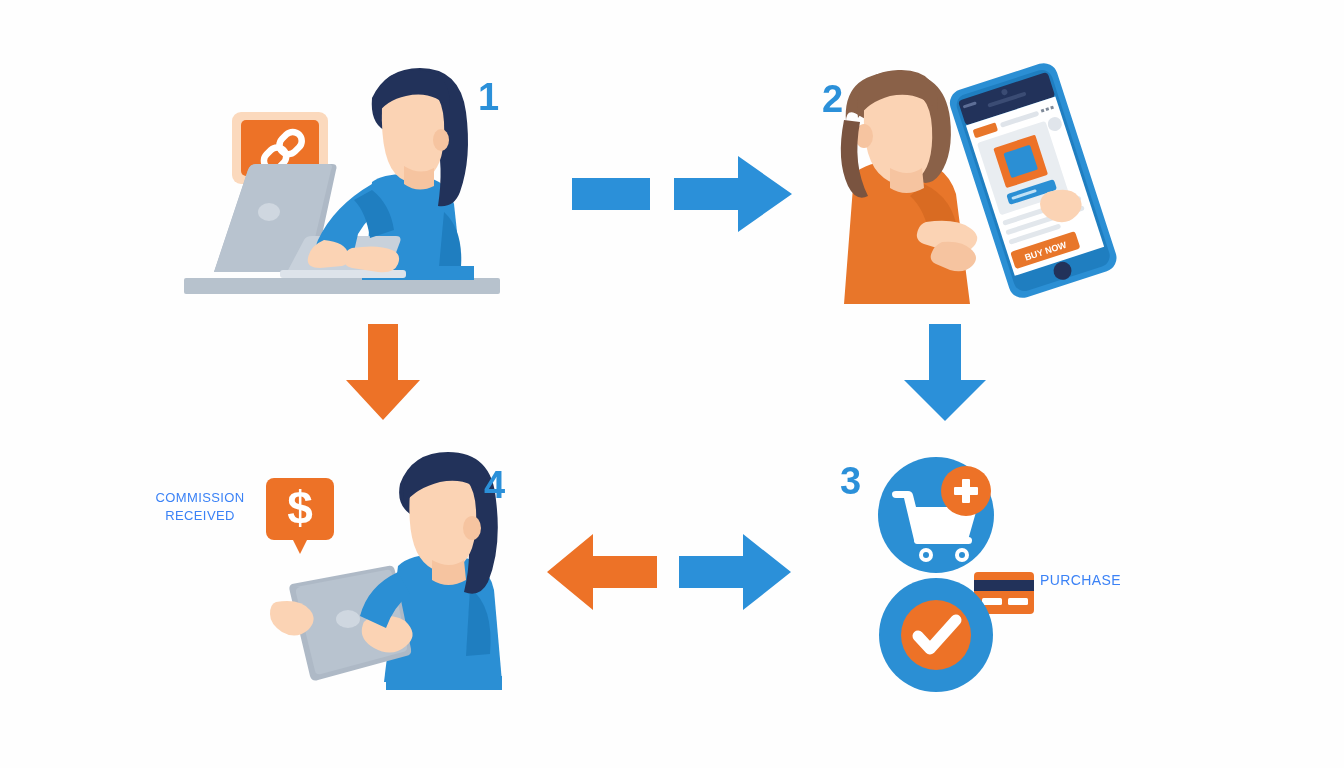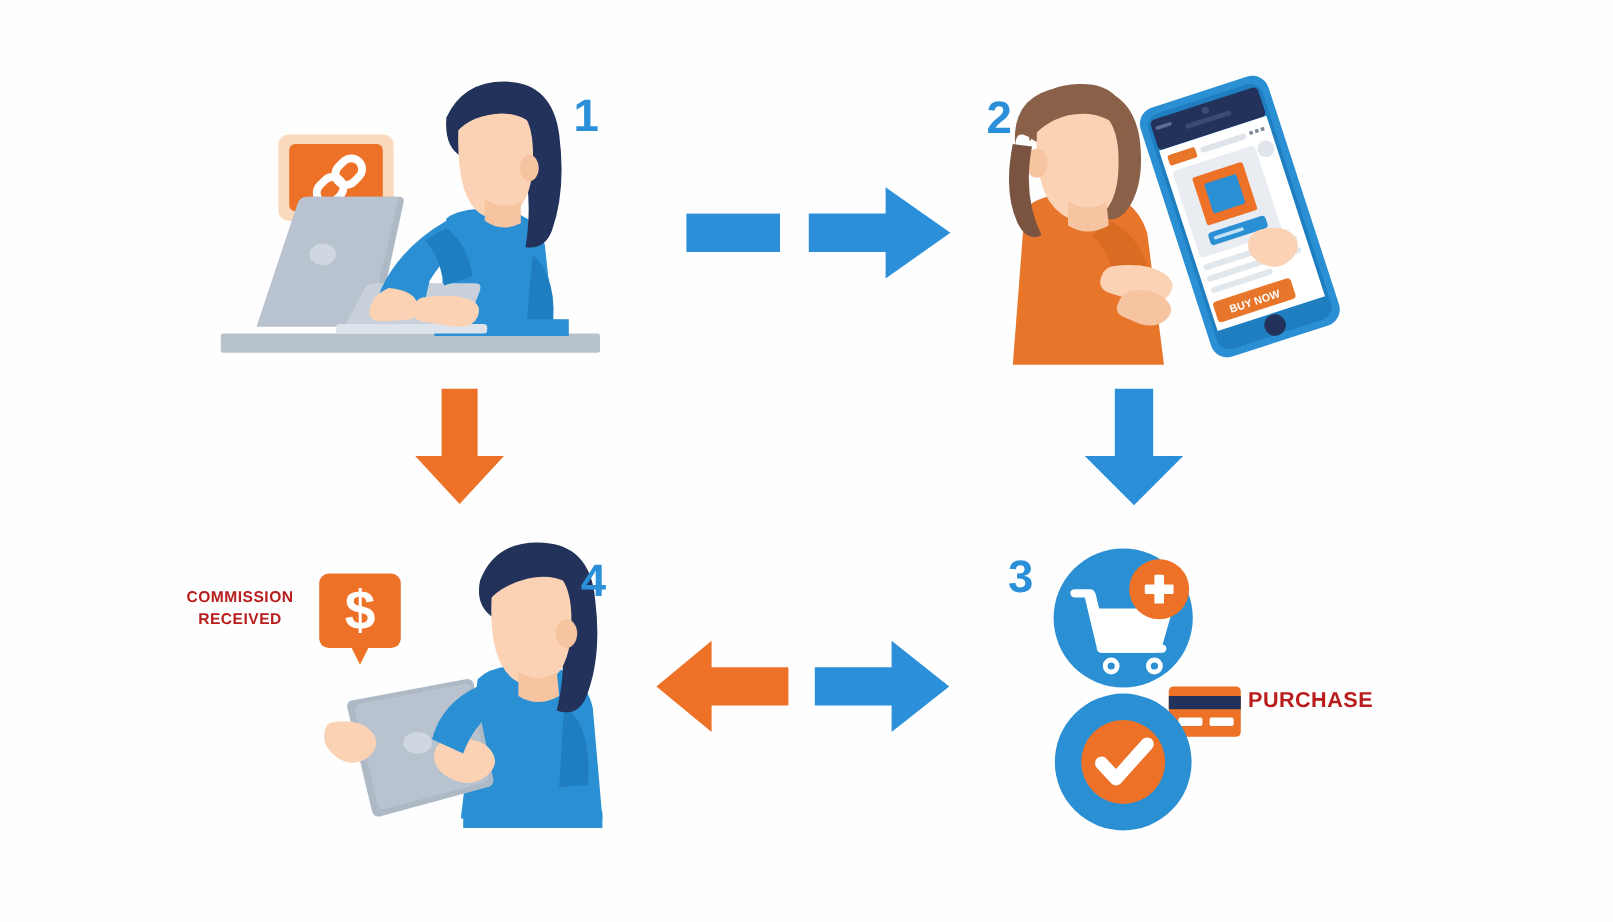--- a/index.html
+++ b/index.html
@@ -28,37 +28,37 @@
     font-family: "Liberation Sans", sans-serif;
     font-weight: bold;
     font-size: 38px;
     color: #2b90d9;
     line-height: 1;
     user-select: none;
   }
   .caption {
     position: absolute;
     font-family: "Liberation Sans", sans-serif;
-    font-weight: bold;
-    color: #b91c1c;
+    font-weight: normal;
+    color: #3b82f6;
     letter-spacing: 0.4px;
     text-align: center;
     line-height: 1.35;
   }
   #caption-commission {
     left: 132px;
     top: 489px;
     width: 136px;
     font-size: 13px;
   }
   #caption-purchase {
     left: 1040px;
     top: 571px;
     width: 130px;
-    font-size: 18px;
+    font-size: 14px;
     text-align: left;
   }
   .arrow-svg { position: absolute; }
   
   #panel-1 { left: 176px; top: 62px; }
   #panel-2 { left: 816px; top: 62px; }
   #panel-3 { left: 862px; top: 455px; }
   #panel-4 { left: 258px; top: 448px; }
   #num-1 { left: 478px; top: 78px; }
   #num-2 { left: 822px; top: 80px; }

